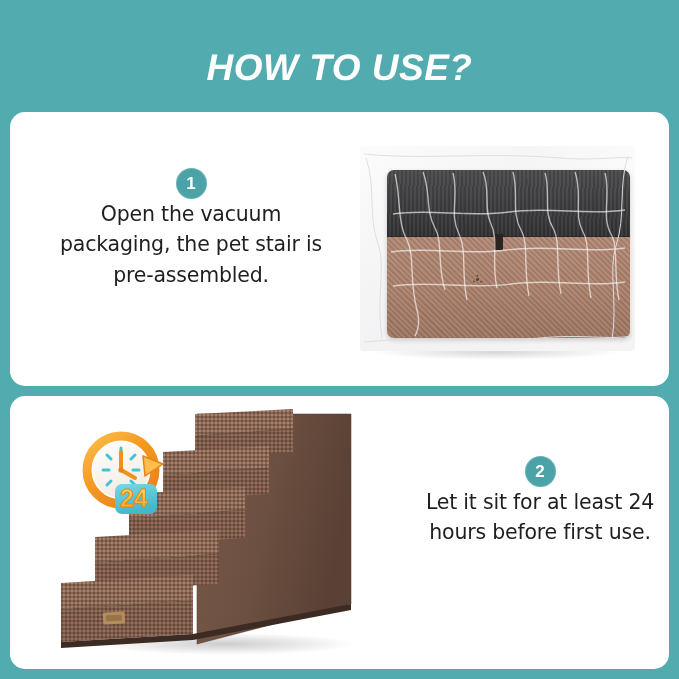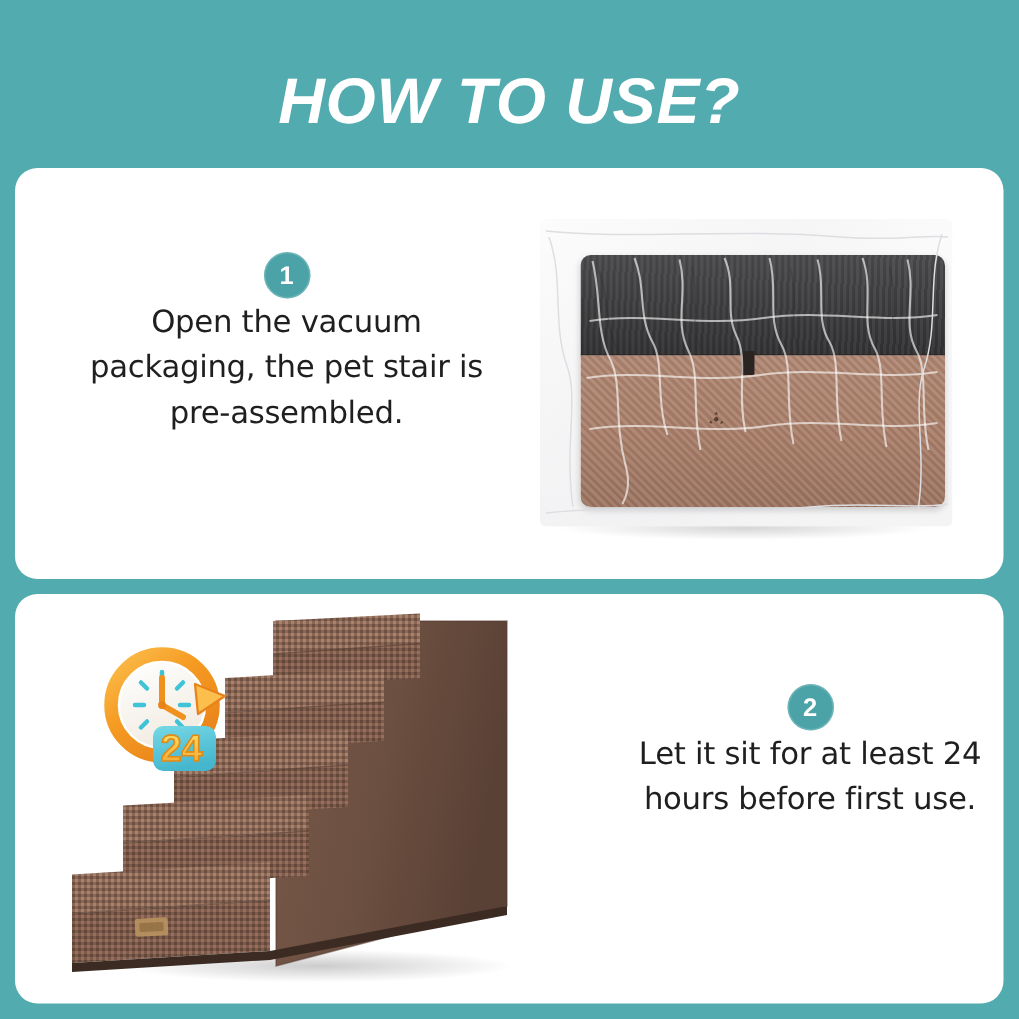--- a/index.html
+++ b/index.html
@@ -27,21 +27,21 @@
     left: 0;
     top: 0;
     width: 679px;
     height: 112px;
     display: flex;
     align-items: center;
     justify-content: center;
   }
   .header-title {
     color: #ffffff;
-    font-size: 43px;
+    font-size: 37px;
     font-weight: bold;
     font-style: italic;
     letter-spacing: 0.5px;
     font-family: "Liberation Sans", sans-serif;
     margin-top: 24px;
     text-rendering: geometricPrecision;
   }
 
   
   .card {
@@ -210,21 +210,21 @@
     left: 35%;
     top: 62%;
     width: 11px;
     height: 11px;
     opacity: 0.75;
   }
 
   
   .stairs-wrap {
     position: absolute;
-    left: 32px;
+    left: 45px;
     top: 10px;
     width: 330px;
     height: 252px;
   }
   .clock-icon {
     position: absolute;
     left: 22px;
     top: 22px;
     width: 96px;
     height: 96px;

